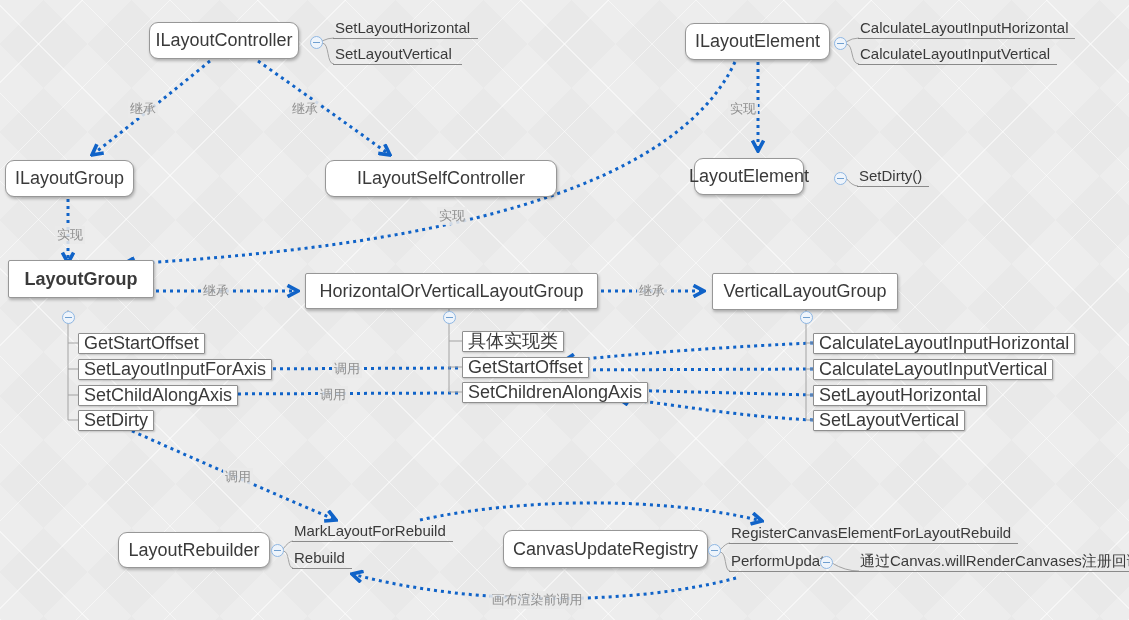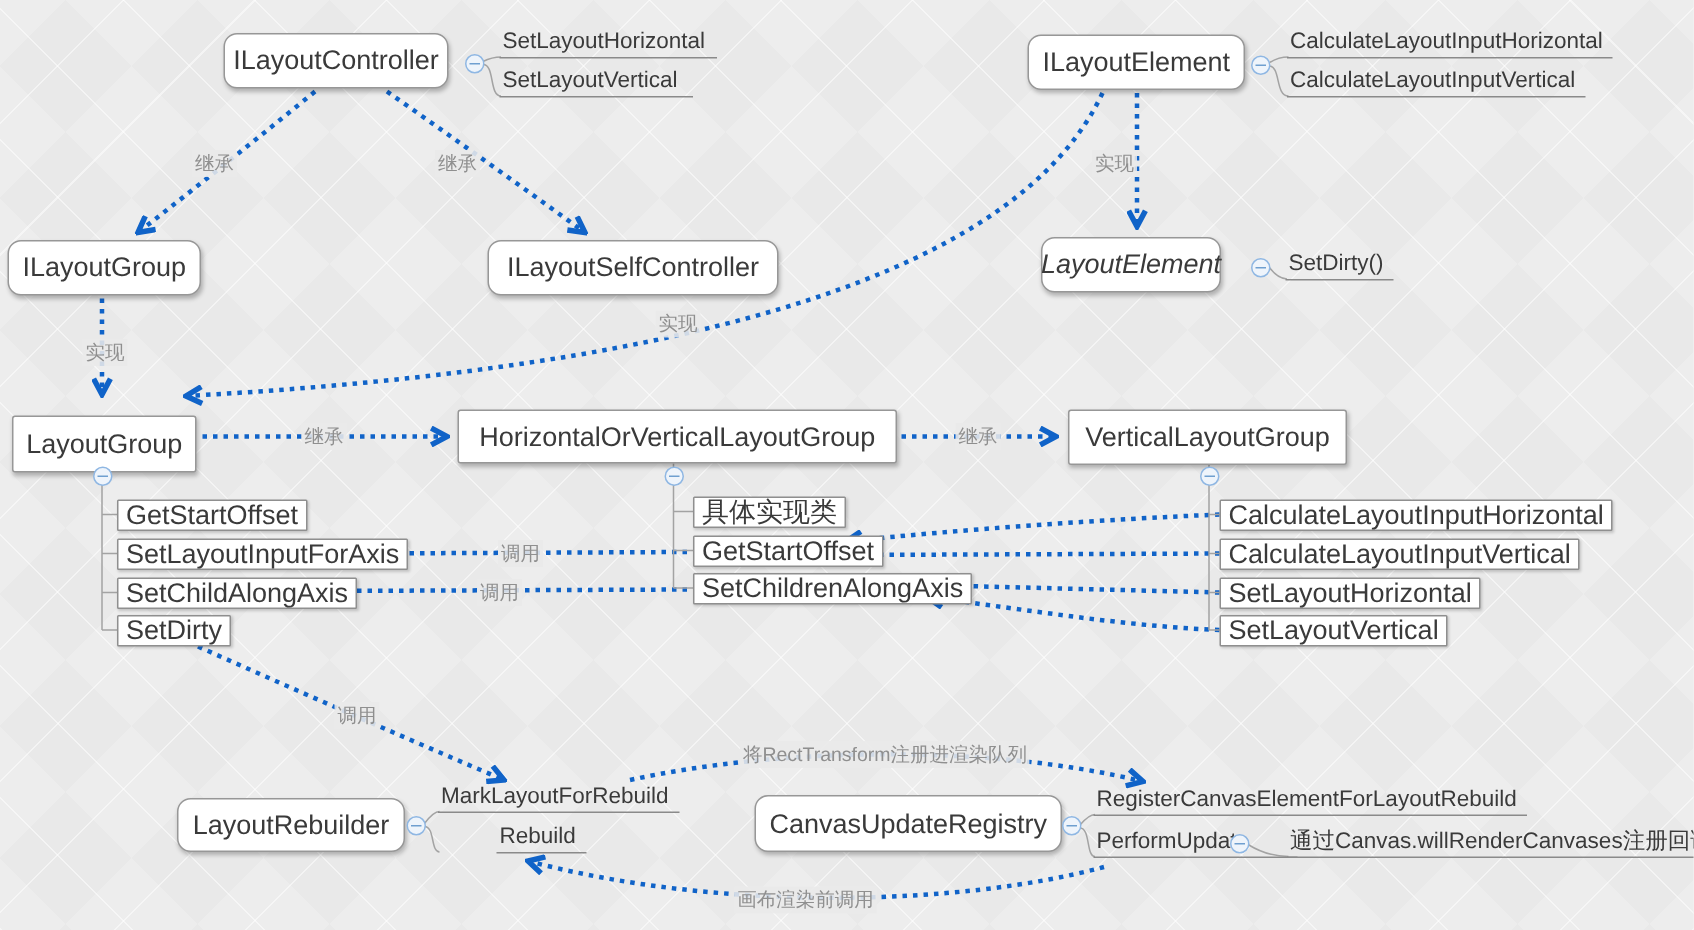--- a/index.html
+++ b/index.html
@@ -83,23 +83,23 @@
     <path class="grey" d="M846,42 Q852,38 859,38 M846,44 C854,44 850,64 859,64"></path>
     <path class="grey" d="M846,178 Q852,186 858,186"></path>
     <path class="grey" d="M283,549 Q289,541 293,541 M283,551 C290,551 287,568 293,568"></path>
     <path class="grey" d="M720,550 Q726,543 730,543 M720,552 C727,552 724,571 730,571"></path>
     <path class="grey" d="M832,563 Q845,571 859,571"></path>
   </svg>
 
   <div class="node round" style="left:149px;top:22px;width:150px;height:37px;">ILayoutController</div>
   <div class="node round" style="left:685px;top:23px;width:145px;height:37px;">ILayoutElement</div>
   <div class="node round" style="left:5px;top:160px;width:129px;height:37px;">ILayoutGroup</div>
-  <div class="node round" style="left:325px;top:160px;width:194px;height:37px;">ILayoutSelfController</div>
-  <div class="node round" style="left:694px;top:158px;width:120px;height:37px;font-style:italic;">LayoutElement</div>
-  <div class="node rect" style="left:8px;top:277px;width:123px;height:38px;">LayoutGroup</div>
+  <div class="node round" style="left:325px;top:160px;width:232px;height:37px;">ILayoutSelfController</div>
+  <div class="node round" style="left:694px;top:158px;width:110px;height:37px;">LayoutElement</div>
+  <div class="node rect" style="left:8px;top:260px;width:146px;height:38px;font-weight:bold;">LayoutGroup</div>
   <div class="node rect" style="left:305px;top:273px;width:293px;height:36px;">HorizontalOrVerticalLayoutGroup</div>
   <div class="node rect" style="left:712px;top:273px;width:186px;height:37px;">VerticalLayoutGroup</div>
   <div class="node round" style="left:118px;top:532px;width:152px;height:36px;">LayoutRebuilder</div>
   <div class="node round" style="left:503px;top:530px;width:205px;height:38px;">CanvasUpdateRegistry</div>
 
   <div class="badge" style="left:310px;top:36px;"></div>
   <div class="badge" style="left:834px;top:37px;"></div>
   <div class="badge" style="left:834px;top:172px;"></div>
   <div class="badge" style="left:62px;top:311px;"></div>
   <div class="badge" style="left:443px;top:311px;"></div>
@@ -107,21 +107,21 @@
   <div class="badge" style="left:271px;top:544px;"></div>
   <div class="badge" style="left:708px;top:544px;"></div>
   <div class="badge" style="left:820px;top:556px;"></div>
 
   <div class="slabel" style="left:333px;top:19px;min-width:136px;">SetLayoutHorizontal</div>
   <div class="slabel" style="left:333px;top:45px;min-width:120px;">SetLayoutVertical</div>
   <div class="slabel" style="left:858px;top:19px;min-width:200px;">CalculateLayoutInputHorizontal</div>
   <div class="slabel" style="left:858px;top:45px;min-width:186px;">CalculateLayoutInputVertical</div>
   <div class="slabel" style="left:857px;top:167px;min-width:62px;">SetDirty()</div>
   <div class="slabel" style="left:292px;top:522px;min-width:143px;">MarkLayoutForRebuild</div>
-  <div class="slabel" style="left:292px;top:549px;min-width:44px;margin-left:39px;">Rebuild</div>
+  <div class="slabel" style="left:292px;top:549px;min-width:44px;">Rebuild</div>
   <div class="slabel" style="left:729px;top:524px;min-width:268px;">RegisterCanvasElementForLayoutRebuild</div>
   <div class="slabel" style="left:729px;top:552px;width:127px;">PerformUpdate</div>
   <div class="slabel" style="left:858px;top:552px;min-width:245px;">通过Canvas.willRenderCanvases注册回调</div>
 
   <div class="mbox" style="left:78px;top:333px;">GetStartOffset</div>
   <div class="mbox" style="left:78px;top:359px;">SetLayoutInputForAxis</div>
   <div class="mbox" style="left:78px;top:385px;">SetChildAlongAxis</div>
   <div class="mbox" style="left:78px;top:410px;">SetDirty</div>
   <div class="mbox" style="left:462px;top:331px;">具体实现类</div>
   <div class="mbox" style="left:462px;top:357px;">GetStartOffset</div>
@@ -134,16 +134,15 @@
   <div class="elabel" style="left:143px;top:109px;">继承</div>
   <div class="elabel" style="left:305px;top:109px;">继承</div>
   <div class="elabel" style="left:743px;top:109px;">实现</div>
   <div class="elabel" style="left:452px;top:216px;">实现</div>
   <div class="elabel" style="left:70px;top:235px;">实现</div>
   <div class="elabel" style="left:216px;top:291px;">继承</div>
   <div class="elabel" style="left:652px;top:291px;">继承</div>
   <div class="elabel" style="left:347px;top:369px;">调用</div>
   <div class="elabel" style="left:333px;top:395px;">调用</div>
   <div class="elabel" style="left:238px;top:477px;">调用</div>
-  <div class="elabel" style="left:590px;top:503px;">将RectTransform注册进渲染队列</div>
   <div class="elabel" style="left:537px;top:600px;">画布渲染前调用</div>
 
 </div>
 
 </body></html>

